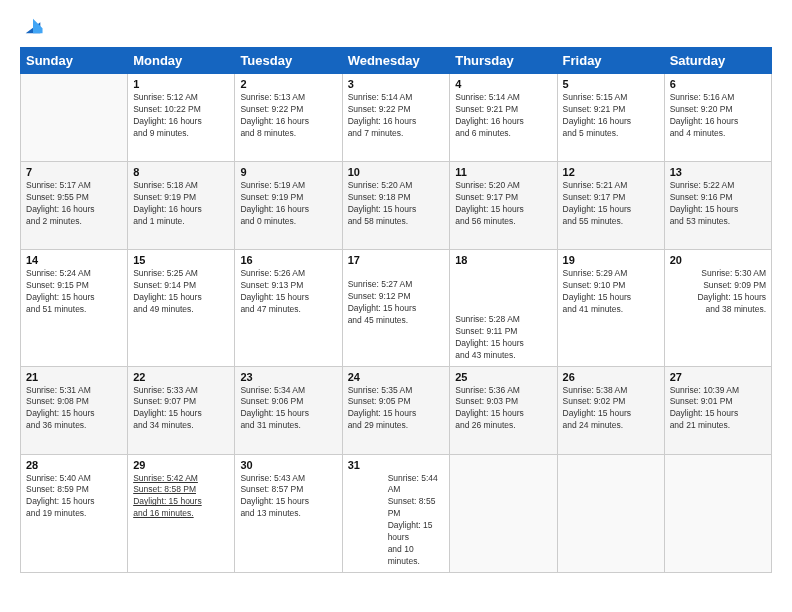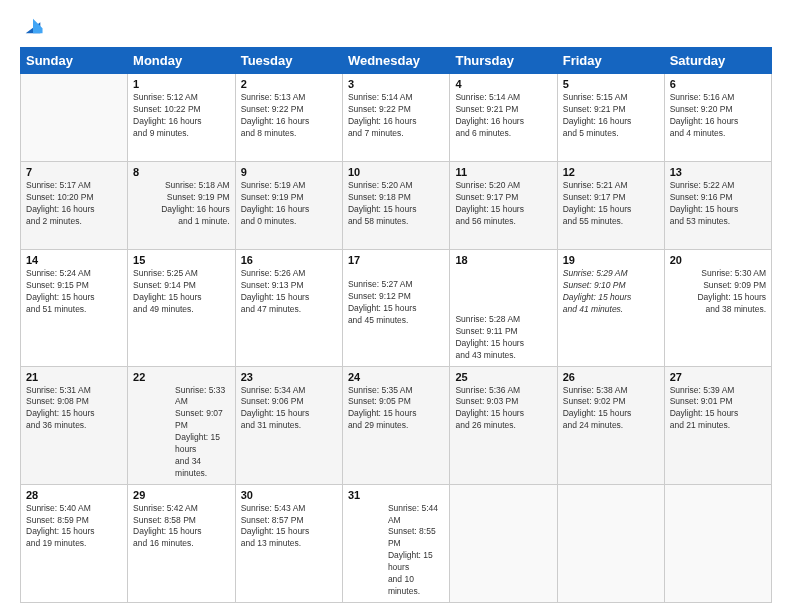--- a/index.html
+++ b/index.html
@@ -174,27 +174,27 @@
             <div class="day-info" style="white-space: pre-line;">Sunrise: 5:16 AM
 Sunset: 9:20 PM
 Daylight: 16 hours
 and 4 minutes.</div>
           </td>
         </tr>
         <tr class="row-alt">
           <td>
             <div class="day-number">7</div>
             <div class="day-info" style="white-space: pre-line;">Sunrise: 5:17 AM
-Sunset: 10:20 PM
+Sunset: 9:55 PM
 Daylight: 16 hours
 and 2 minutes.</div>
           </td>
           <td>
             <div class="day-number">8</div>
-            <div class="day-info" style="white-space: pre-line; text-align: right;">Sunrise: 5:18 AM
+            <div class="day-info" style="white-space: pre-line;">Sunrise: 5:18 AM
 Sunset: 9:19 PM
 Daylight: 16 hours
 and 1 minute.</div>
           </td>
           <td>
             <div class="day-number">9</div>
             <div class="day-info" style="white-space: pre-line;">Sunrise: 5:19 AM
 Sunset: 9:19 PM
 Daylight: 16 hours
 and 0 minutes.</div>
@@ -259,21 +259,21 @@
           </td>
           <td>
             <div class="day-number">18</div>
             <div class="day-info" style="white-space: pre-line; margin-top: 48px;">Sunrise: 5:28 AM
 Sunset: 9:11 PM
 Daylight: 15 hours
 and 43 minutes.</div>
           </td>
           <td>
             <div class="day-number">19</div>
-            <div class="day-info" style="white-space: pre-line; font-style: italic;">Sunrise: 5:29 AM
+            <div class="day-info" style="white-space: pre-line;">Sunrise: 5:29 AM
 Sunset: 9:10 PM
 Daylight: 15 hours
 and 41 minutes.</div>
           </td>
           <td>
             <div class="day-number">20</div>
             <div class="day-info" style="white-space: pre-line; text-align: right;">Sunrise: 5:30 AM
 Sunset: 9:09 PM
 Daylight: 15 hours
 and 38 minutes.</div>
@@ -282,21 +282,21 @@
         <tr class="row-alt">
           <td>
             <div class="day-number">21</div>
             <div class="day-info" style="white-space: pre-line;">Sunrise: 5:31 AM
 Sunset: 9:08 PM
 Daylight: 15 hours
 and 36 minutes.</div>
           </td>
           <td>
             <div class="day-number">22</div>
-            <div class="day-info" style="white-space: pre-line; margin-left: 42px;">Sunrise: 5:33 AM
+            <div class="day-info" style="white-space: pre-line;">Sunrise: 5:33 AM
 Sunset: 9:07 PM
 Daylight: 15 hours
 and 34 minutes.</div>
           </td>
           <td>
             <div class="day-number">23</div>
             <div class="day-info" style="white-space: pre-line;">Sunrise: 5:34 AM
 Sunset: 9:06 PM
 Daylight: 15 hours
 and 31 minutes.</div>
@@ -317,37 +317,37 @@
           </td>
           <td>
             <div class="day-number">26</div>
             <div class="day-info" style="white-space: pre-line;">Sunrise: 5:38 AM
 Sunset: 9:02 PM
 Daylight: 15 hours
 and 24 minutes.</div>
           </td>
           <td>
             <div class="day-number">27</div>
-            <div class="day-info" style="white-space: pre-line;">Sunrise: 5:39 AM
+            <div class="day-info" style="white-space: pre-line;">Sunrise: 10:39 AM
 Sunset: 9:01 PM
 Daylight: 15 hours
 and 21 minutes.</div>
           </td>
         </tr>
         <tr class="last-row">
           <td>
             <div class="day-number">28</div>
             <div class="day-info" style="white-space: pre-line;">Sunrise: 5:40 AM
 Sunset: 8:59 PM
 Daylight: 15 hours
 and 19 minutes.</div>
           </td>
           <td>
             <div class="day-number">29</div>
-            <div class="day-info" style="white-space: pre-line;">Sunrise: 5:42 AM
+            <div class="day-info" style="white-space: pre-line; text-decoration: underline;">Sunrise: 5:42 AM
 Sunset: 8:58 PM
 Daylight: 15 hours
 and 16 minutes.</div>
           </td>
           <td>
             <div class="day-number">30</div>
             <div class="day-info" style="white-space: pre-line;">Sunrise: 5:43 AM
 Sunset: 8:57 PM
 Daylight: 15 hours
 and 13 minutes.</div>

